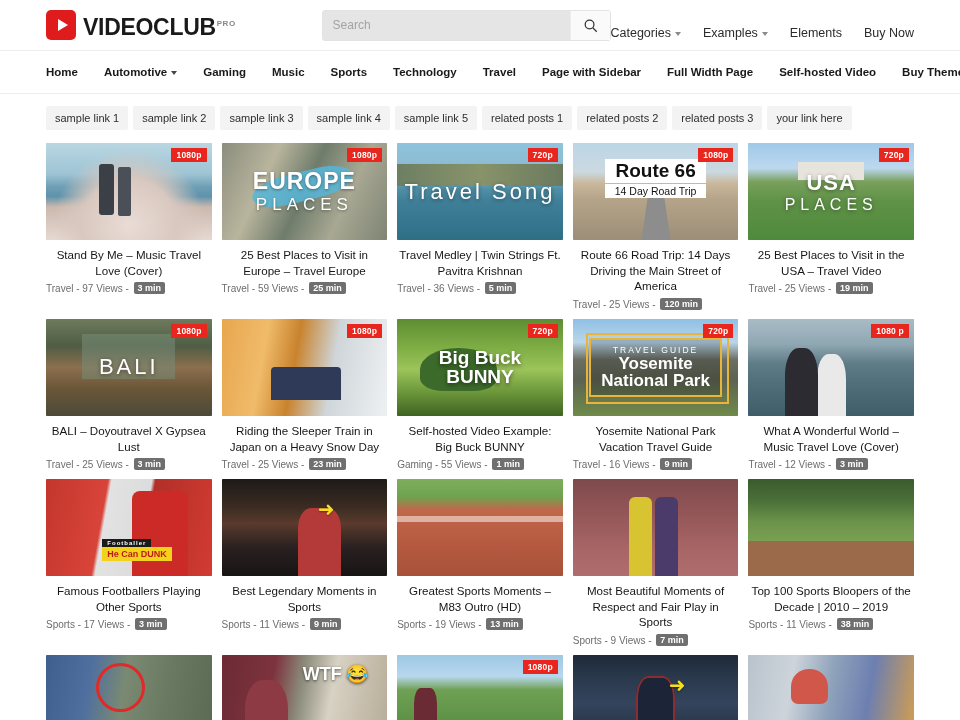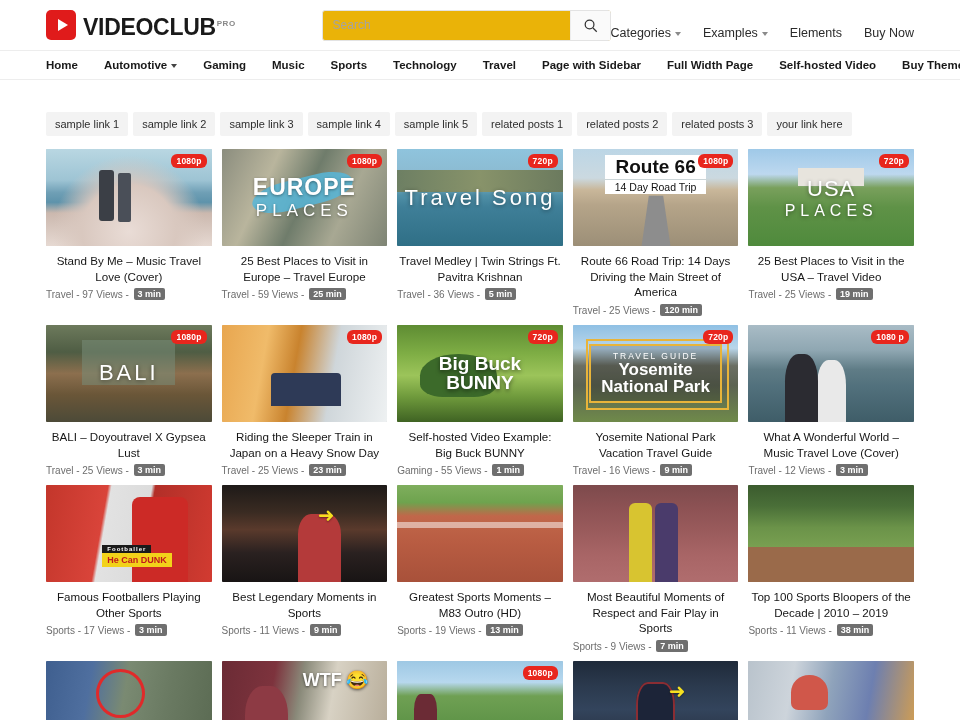--- a/index.html
+++ b/index.html
@@ -40,21 +40,21 @@
   .logo-sup {
     font-size: 8px; font-weight: bold; color: #888;
     vertical-align: super; letter-spacing: 0.5px; margin-left: 1px;
   }
 
   .search-box {
     margin-left: 86px;
     display: flex; align-items: stretch;
     width: 296px; height: 31px;
     border: 1px solid #e3e3e3; border-radius: 3px;
-    background: #eab308;
+    background: #e5e5e5;
   }
   .search-input {
     flex: 1; border: 0; outline: 0; background: transparent;
     padding: 0 10px; font-size: 12px; color: #555;
     font-family: "Liberation Sans", sans-serif;
   }
   .search-input::placeholder { color: #a3a3a3; }
   .search-btn {
     width: 40px; border: 0; border-left: 1px solid #ededed;
     background: #fafafa; cursor: pointer;
@@ -72,21 +72,21 @@
   .caret {
     width: 0; height: 0;
     border-left: 3.5px solid transparent;
     border-right: 3.5px solid transparent;
     border-top: 4px solid #8a8a8a;
     display: inline-block; margin-top: 2px;
   }
 
   
   .mainnav {
-    height: 30px;
+    height: 44px;
     border-top: 1px solid #ededed;
     border-bottom: 1px solid #ededed;
     display: flex; 
     padding: 0 46px;
     gap: 26px;
   }
   .mainnav a {
     font-size: 11.5px; font-weight: bold; color: #191919;
     text-decoration: none; white-space: nowrap;
     display: flex; align-items: center; gap: 4px;
@@ -97,21 +97,20 @@
   .tagbar {
     display: flex; align-items: center; gap: 5px;
     padding: 12px 46px 10px 46px;
     flex-wrap: nowrap;
   }
   .tag {
     background: #f3f3f3; color: #2e2e2e;
     font-size: 11px; padding: 6px 9px;
     border-radius: 2px; white-space: nowrap; cursor: pointer;
     text-decoration: none;
-    margin-top: 20px;
   }
 
   
   .grid {
     padding: 3px 46px 0 46px;
     display: grid;
     grid-template-columns: repeat(5, 1fr);
     column-gap: 10px;
     row-gap: 9px;
   }
@@ -119,21 +118,21 @@
   .thumb {
     position: relative; width: 100%; height: 97px;
     overflow: hidden; border-radius: 1px;
     background: #ccc;
   }
   .thumb .art { position: absolute; inset: 0; }
   .qbadge {
     position: absolute; top: 5px; right: 5px;
     background: #e8261d; color: #fff;
     font-size: 8.5px; font-weight: bold;
-    padding: 2px 5px; border-radius: 6px;
+    padding: 2px 5px; border-radius: 0;
     letter-spacing: 0.2px; line-height: 1.2;
   }
   .overlay-title {
     position: absolute; inset: 0;
     display: flex; flex-direction: column;
     align-items: center; justify-content: center;
     color: #fff; text-align: center; pointer-events: none;
   }
   .card-title {
     margin-top: 7px;
@@ -210,21 +209,21 @@
       background:#6b2b35; border-radius:30% 30% 0 0; }
   .art-19 { background: linear-gradient(#1f2a3a 0%,#2b3a4e 26%,#33445c 50%,#2a3648 74%,#1c2533 100%); }
   .art-19::before { content:""; position:absolute; left:38%; top:22%; width:24%; height:78%;
       background:#1c2438; border-radius:30% 30% 0 0; box-shadow: inset 0 0 0 2px #8a2d33; }
   .art-20 { background: linear-gradient(100deg,#b9c3cc 0%,#cdd4db 26%,#8fa3bb 48%,#6d7fb0 70%,#d9a04a 100%); }
   .art-20::before { content:""; position:absolute; left:26%; top:14%; width:22%; height:36%;
       background:#d0574a; border-radius:50% 50% 20% 20%; }
 
   .ov-eur { font-size: 23px; font-weight: bold; letter-spacing: 1px; text-shadow: 0 1px 3px rgba(0,0,0,.4); }
   .ov-eur2 { font-size: 17px; letter-spacing: 5px; font-weight: 300; text-shadow: 0 1px 3px rgba(0,0,0,.4); }
-  .ov-usa { font-size: 22px; font-weight: normal; letter-spacing: 1px; text-shadow: 0 1px 4px rgba(0,0,0,.45); }
+  .ov-usa { font-size: 22px; font-weight: bold; letter-spacing: 1px; text-shadow: 0 1px 4px rgba(0,0,0,.45); }
   .ov-usa2 { font-size: 16px; letter-spacing: 5px; font-weight: 300; text-shadow: 0 1px 4px rgba(0,0,0,.45); }
   .ov-bali { font-size: 22px; letter-spacing: 3px; font-weight: 300; text-shadow: 0 1px 4px rgba(0,0,0,.45); }
   .ov-r66 { background:#fff; color:#111; font-size:19px; font-weight:bold; padding:1px 10px; }
   .ov-r66b { background:#fff; color:#111; font-size:10.5px; padding:1px 10px; margin-top:1px; }
   .ov-bbb { font-size: 19px; font-weight: bold; line-height: 1; text-shadow: 0 2px 4px rgba(0,0,0,.5); }
   .ov-yos-box { border: 2px solid #e8b43a; padding: 5px 10px; background: rgba(0,0,0,.18); }
   .ov-yos1 { font-size: 8.5px; letter-spacing: 2px; }
   .ov-yos2 { font-size: 17px; font-weight: bold; line-height: 1.05; }
   .ov-wtf { position:absolute; top:8px; right:18px; font-size:18px; font-weight:bold; color:#fff;
             text-shadow:0 1px 3px rgba(0,0,0,.6); }
@@ -354,21 +353,21 @@
             <div class="ov-bali">Travel Song</div>
           </div>
           <div class="qbadge">720p</div>
         </div>
         <div class="card-title">Travel Medley | Twin Strings Ft. Pavitra Krishnan</div>
         <div class="card-meta"><span>Travel</span><span> - </span><span>36 Views</span><span> - </span><span class="dur">5 min</span></div>
       </div>
       <div class="card">
         <div class="thumb">
           <div class="art art-4"></div>
-          <div class="overlay-title" style="justify-content: flex-start; padding-top: 6px;">
+          <div class="overlay-title" style="justify-content: flex-start; padding-top: 16px;">
             <div class="ov-r66">Route 66</div>
             <div class="ov-r66b">14 Day Road Trip</div>
           </div>
           <div class="qbadge">1080p</div>
         </div>
         <div class="card-title">Route 66 Road Trip: 14 Days Driving the Main Street of America</div>
         <div class="card-meta"><span>Travel</span><span> - </span><span>25 Views</span><span> - </span><span class="dur">120 min</span></div>
       </div>
       <div class="card">
         <div class="thumb">

